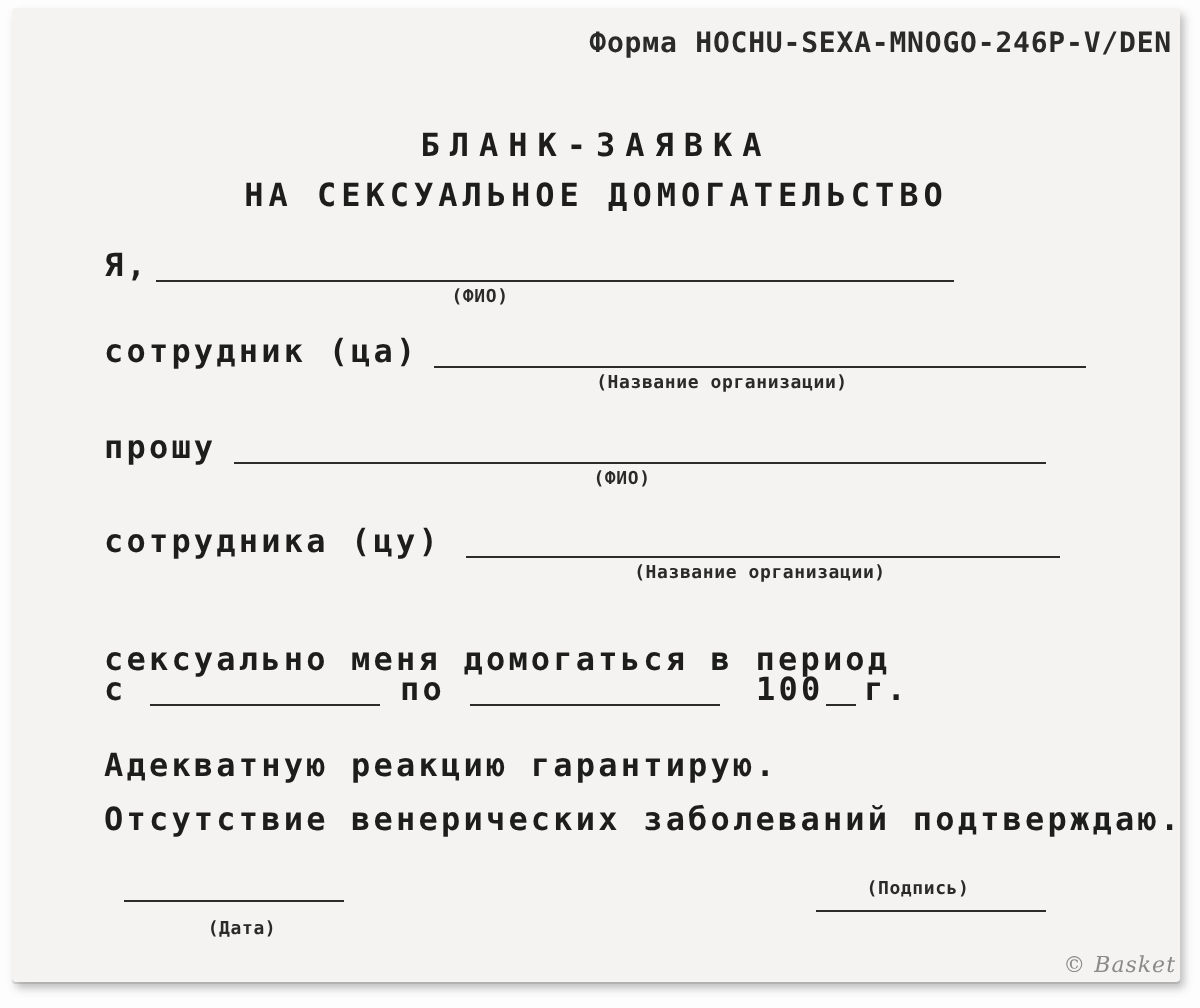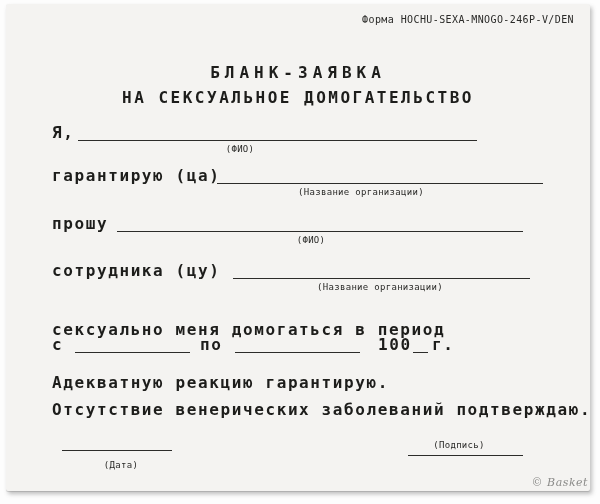--- a/index.html
+++ b/index.html
@@ -9,38 +9,38 @@
     font-family:"DejaVu Sans Mono","Liberation Mono",monospace;
   }
   .page{
     position:absolute;left:6px;top:4px;width:584px;height:487px;
     background:#f4f3f1;
     border-radius:2px;
     box-shadow:2px 3px 4px rgba(110,110,110,0.45), 0 1px 0 rgba(160,160,160,0.35);
   }
   .page *{position:absolute;white-space:nowrap;}
   .form-code{
-    top:10px;right:16px;
-    font-size:10px;font-weight:normal;letter-spacing:0.4px;color:#2a2a28;
+    top:10px;right:4px;
+    font-size:14px;font-weight:bold;letter-spacing:0.4px;color:#2a2a28;
   }
   .title{
     left:0;width:100%;text-align:center;
     font-size:16px;font-weight:bold;color:#1d1d1b;
   }
   .title.l1{top:59px;letter-spacing:5px;}
   .title.l2{top:84px;letter-spacing:2.5px;}
   .lbl{
     font-size:16px;font-weight:bold;color:#1d1d1b;
     letter-spacing:1.6px;line-height:20px;height:20px;
   }
   .blank{
     border-bottom:1.6px solid #2c2c2a;height:17px;
   }
   .cap{
-    font-size:9px;font-weight:normal;color:#2a2a28;letter-spacing:0.3px;
+    font-size:9px;font-weight:bold;color:#2a2a28;letter-spacing:0.3px;
     transform:translateX(-50%);
   }
   .credit{
     top:472px;right:2px;
     font-family:"DejaVu Serif","Liberation Serif",serif;
     font-style:italic;font-size:11px;color:#8a8a88;letter-spacing:0.5px;text-align:center;
   }
 </style>
 </head>
 <body>
@@ -49,21 +49,21 @@
 
   <div class="form-code">Форма HOCHU-SEXA-MNOGO-246P-V/DEN</div>
 
   <div class="title l1">БЛАНК-ЗАЯВКА</div>
   <div class="title l2">НА СЕКСУАЛЬНОЕ ДОМОГАТЕЛЬСТВО</div>
 
   <div class="lbl" style="left:46px;top:119px">Я,</div>
   <div class="blank" style="left:72px;top:119px;width:399px"></div>
   <div class="cap" style="left:234px;top:140px">(ФИО)</div>
 
-  <div class="lbl" style="left:46px;top:162px">гарантирую (ца)</div>
+  <div class="lbl" style="left:46px;top:162px">сотрудник (ца)</div>
   <div class="blank" style="left:211px;top:162px;width:326px"></div>
   <div class="cap" style="left:355px;top:183px">(Название организации)</div>
 
   <div class="lbl" style="left:46px;top:210px">прошу</div>
   <div class="blank" style="left:111px;top:210px;width:406px"></div>
   <div class="cap" style="left:305px;top:231px">(ФИО)</div>
 
   <div class="lbl" style="left:46px;top:257px">сотрудника (цу)</div>
   <div class="blank" style="left:227px;top:257px;width:297px"></div>
   <div class="cap" style="left:374px;top:278px">(Название организации)</div>

